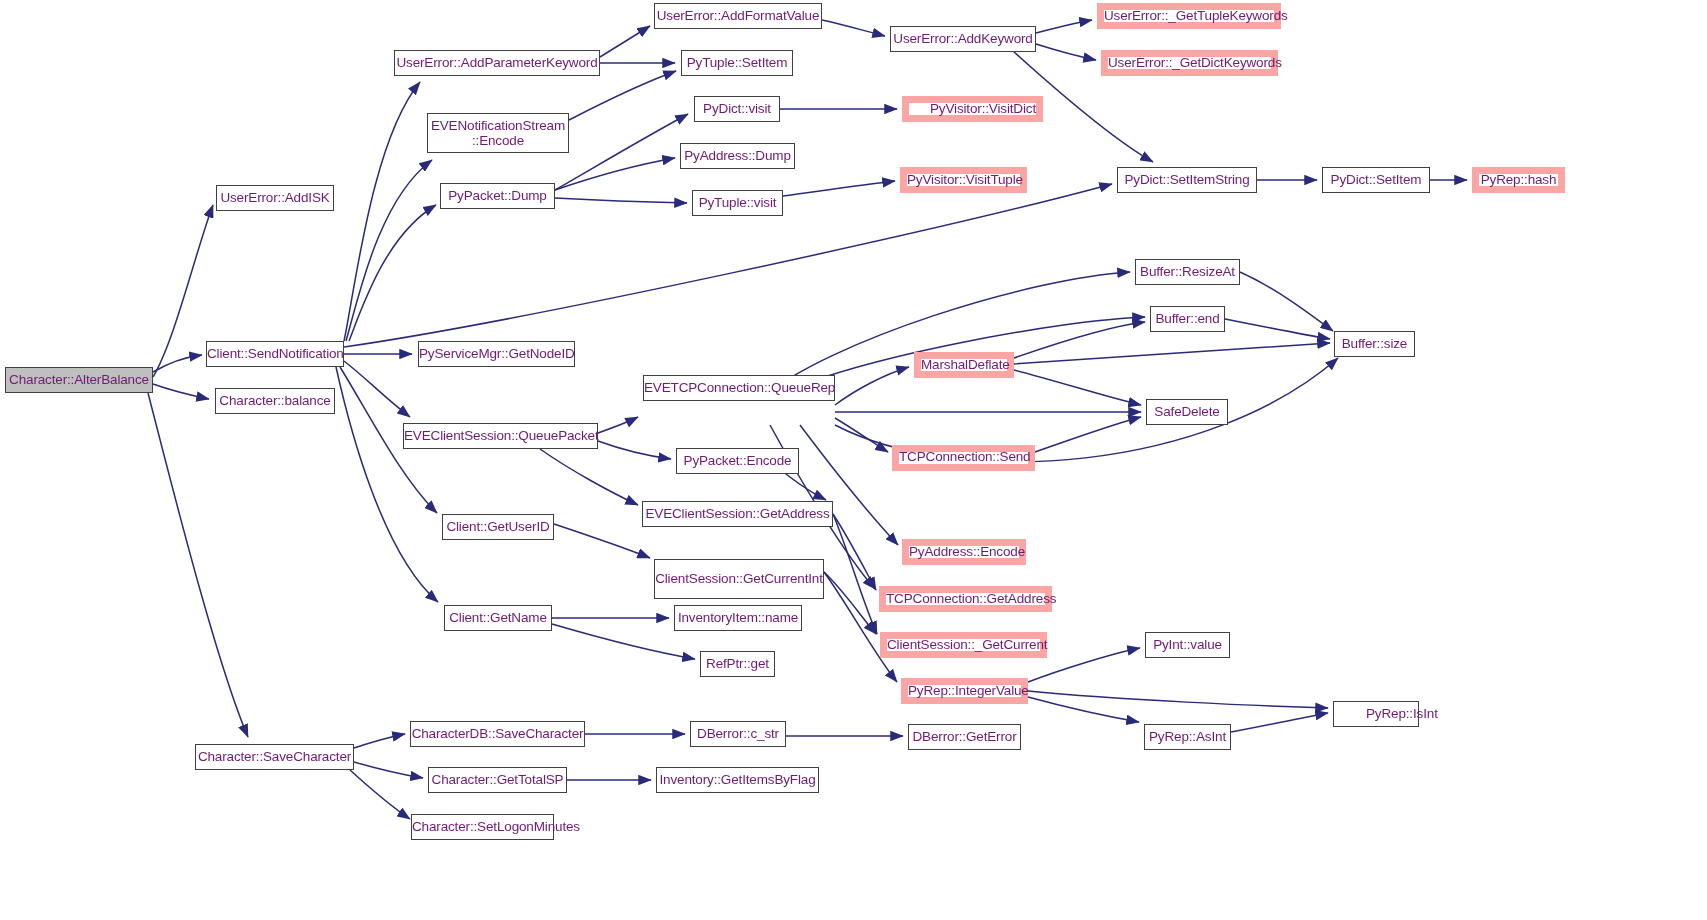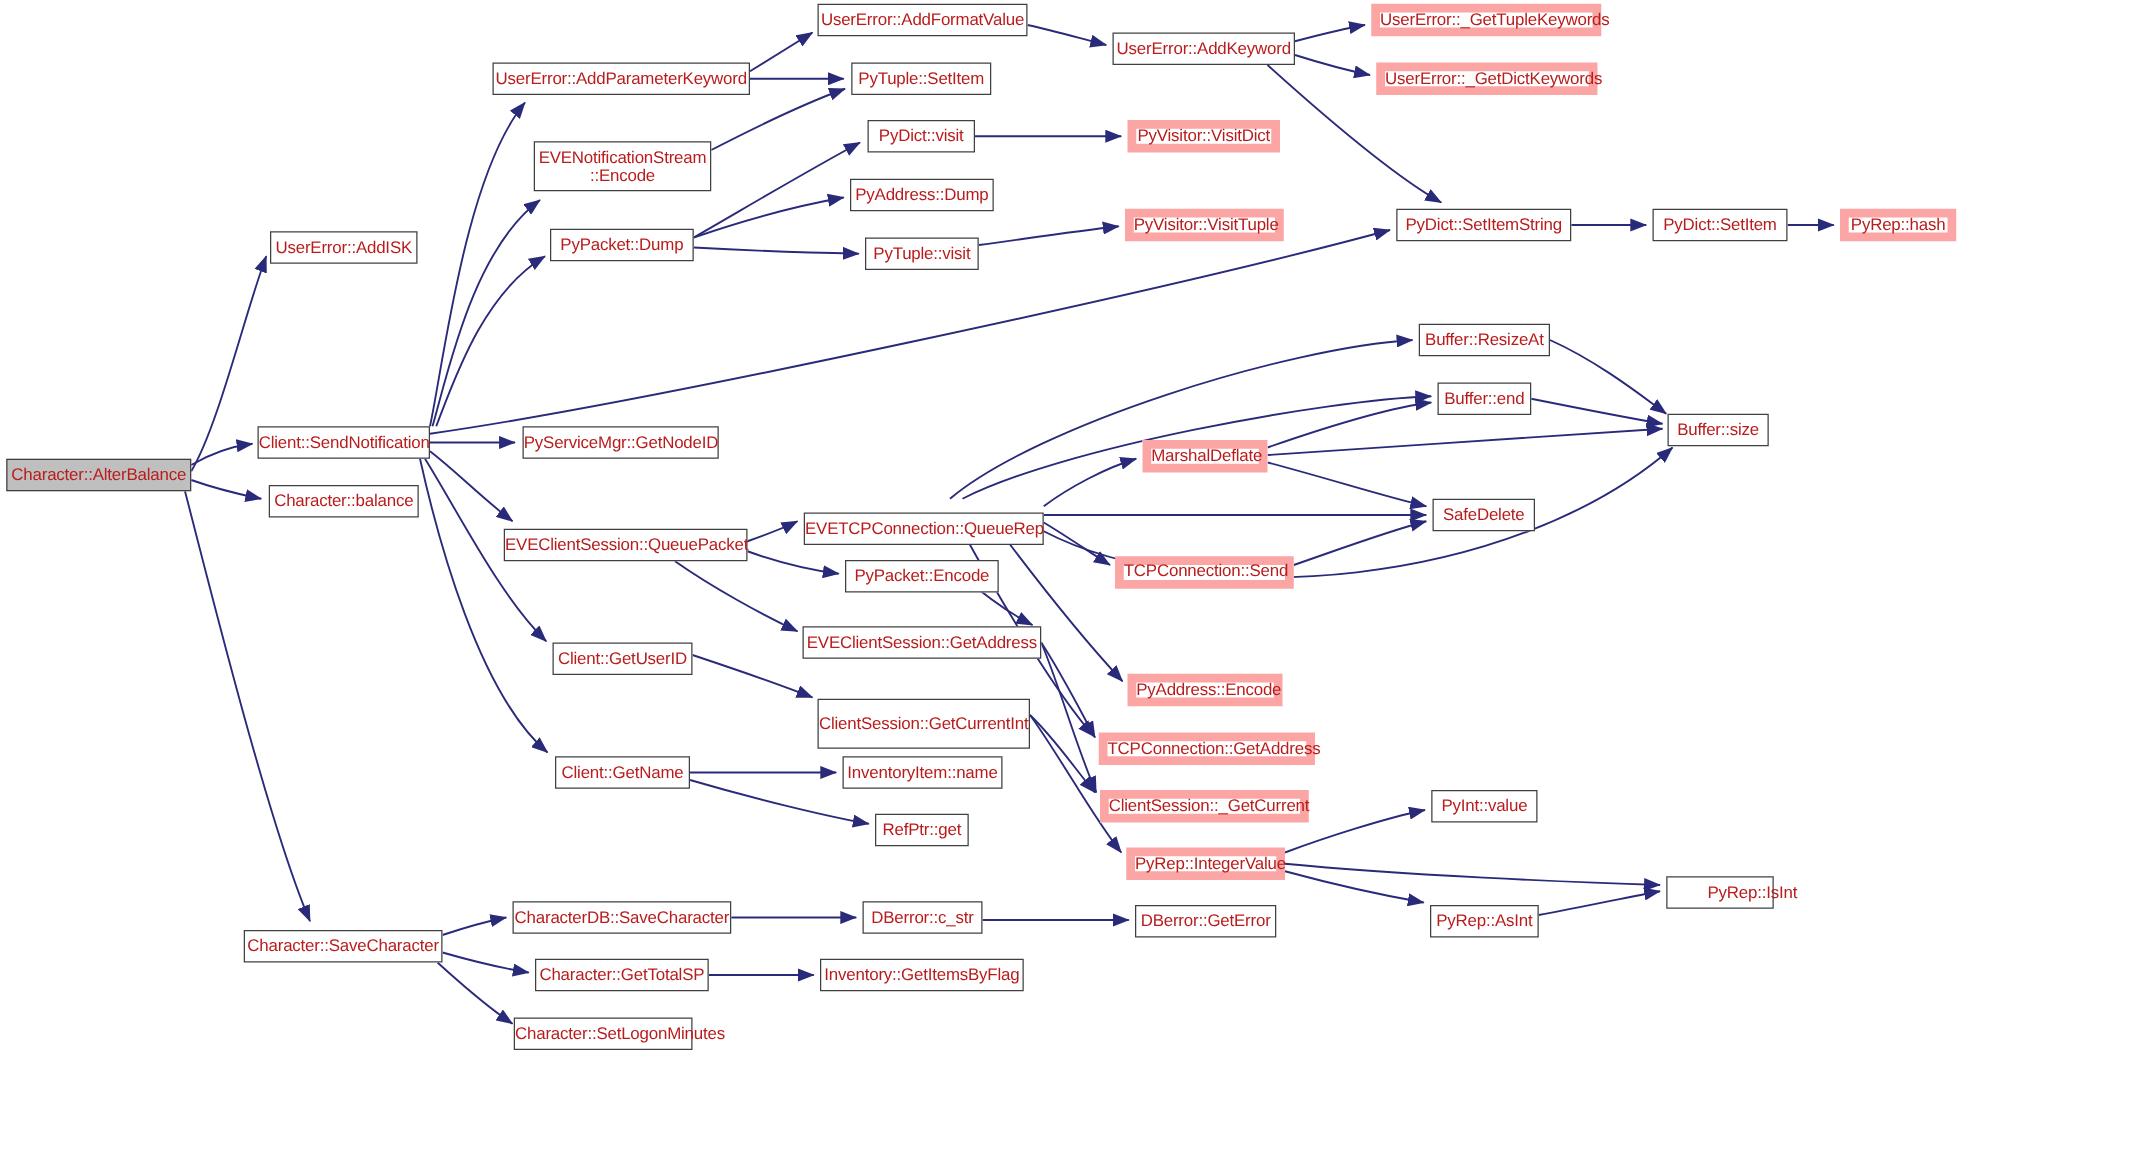--- a/index.html
+++ b/index.html
@@ -25,21 +25,21 @@
   }
   .node {
     position: absolute;
     box-sizing: border-box;
     display: flex;
     align-items: center;
     justify-content: center;
     text-align: center;
     background: #ffffff;
     border: 1px solid #404040;
-    color: #b91c1c;
+    color: #701a75;
     font-size: 13.5px;
     line-height: 1.12;
     white-space: pre;
     letter-spacing: -0.15px;
     z-index: 5;
   }
   .node.red {
     border: 7px solid #fca5a5;
   }
   .node.root {
@@ -140,32 +140,32 @@
       <div class="node" style="left: 442px; top: 514px; width: 112px; height: 26px;"><span class="node-label">Client::GetUserID</span></div>
       <div class="node" style="left: 444px; top: 605px; width: 108px; height: 26px;"><span class="node-label">Client::GetName</span></div>
       <div class="node" style="left: 410px; top: 721px; width: 175px; height: 26px;"><span class="node-label">CharacterDB::SaveCharacter</span></div>
       <div class="node" style="left: 428px; top: 767px; width: 139px; height: 26px;"><span class="node-label">Character::GetTotalSP</span></div>
       <div class="node" style="left: 411px; top: 814px; width: 143px; height: 26px;"><span class="node-label">Character::SetLogonMinutes</span></div>
       <div class="node" style="left: 654px; top: 3px; width: 168px; height: 26px;"><span class="node-label">UserError::AddFormatValue</span></div>
       <div class="node" style="left: 681px; top: 50px; width: 112px; height: 26px;"><span class="node-label">PyTuple::SetItem</span></div>
       <div class="node" style="left: 694px; top: 96px; width: 86px; height: 26px;"><span class="node-label">PyDict::visit</span></div>
       <div class="node" style="left: 680px; top: 143px; width: 115px; height: 26px;"><span class="node-label">PyAddress::Dump</span></div>
       <div class="node" style="left: 692px; top: 190px; width: 91px; height: 26px;"><span class="node-label">PyTuple::visit</span></div>
-      <div class="node" style="left: 643px; top: 410px; width: 192px; height: 26px;"><span class="node-label">EVETCPConnection::QueueRep</span></div>
+      <div class="node" style="left: 643px; top: 375px; width: 192px; height: 26px;"><span class="node-label">EVETCPConnection::QueueRep</span></div>
       <div class="node" style="left: 676px; top: 448px; width: 123px; height: 26px;"><span class="node-label">PyPacket::Encode</span></div>
       <div class="node" style="left: 642px; top: 501px; width: 191px; height: 26px;"><span class="node-label">EVEClientSession::GetAddress</span></div>
       <div class="node" style="left: 654px; top: 559px; width: 170px; height: 40px;"><span class="node-label">ClientSession::GetCurrentInt</span></div>
       <div class="node" style="left: 674px; top: 605px; width: 128px; height: 26px;"><span class="node-label">InventoryItem::name</span></div>
       <div class="node" style="left: 700px; top: 651px; width: 75px; height: 26px;"><span class="node-label">RefPtr::get</span></div>
       <div class="node" style="left: 690px; top: 721px; width: 96px; height: 26px;"><span class="node-label">DBerror::c_str</span></div>
       <div class="node" style="left: 656px; top: 767px; width: 163px; height: 26px;"><span class="node-label">Inventory::GetItemsByFlag</span></div>
       <div class="node" style="left: 890px; top: 26px; width: 146px; height: 26px;"><span class="node-label">UserError::AddKeyword</span></div>
       <div class="node red" style="left: 1097px; top: 3px; width: 184px; height: 26px;"><span class="node-label">UserError::_GetTupleKeywords</span></div>
       <div class="node red" style="left: 1101px; top: 50px; width: 177px; height: 26px;"><span class="node-label">UserError::_GetDictKeywords</span></div>
-      <div class="node red" style="left: 902px; top: 96px; width: 122px; height: 26px;"><span class="node-label">PyVisitor::VisitDict</span></div>
+      <div class="node red" style="left: 902px; top: 96px; width: 141px; height: 26px; text-align: right;"><span class="node-label">PyVisitor::VisitDict</span></div>
       <div class="node red" style="left: 900px; top: 167px; width: 127px; height: 26px;"><span class="node-label">PyVisitor::VisitTuple</span></div>
       <div class="node" style="left: 1117px; top: 167px; width: 140px; height: 26px;"><span class="node-label">PyDict::SetItemString</span></div>
       <div class="node" style="left: 1322px; top: 167px; width: 108px; height: 26px;"><span class="node-label">PyDict::SetItem</span></div>
       <div class="node red" style="left: 1472px; top: 167px; width: 93px; height: 26px;"><span class="node-label">PyRep::hash</span></div>
       <div class="node" style="left: 1135px; top: 259px; width: 105px; height: 26px;"><span class="node-label">Buffer::ResizeAt</span></div>
       <div class="node" style="left: 1150px; top: 306px; width: 75px; height: 26px;"><span class="node-label">Buffer::end</span></div>
       <div class="node" style="left: 1334px; top: 331px; width: 81px; height: 26px;"><span class="node-label">Buffer::size</span></div>
       <div class="node red" style="left: 914px; top: 352px; width: 100px; height: 26px;"><span class="node-label">MarshalDeflate</span></div>
       <div class="node" style="left: 1146px; top: 399px; width: 82px; height: 26px;"><span class="node-label">SafeDelete</span></div>
       <div class="node red" style="left: 892px; top: 445px; width: 143px; height: 26px; align-items: flex-end;"><span class="node-label">TCPConnection::Send</span></div>

